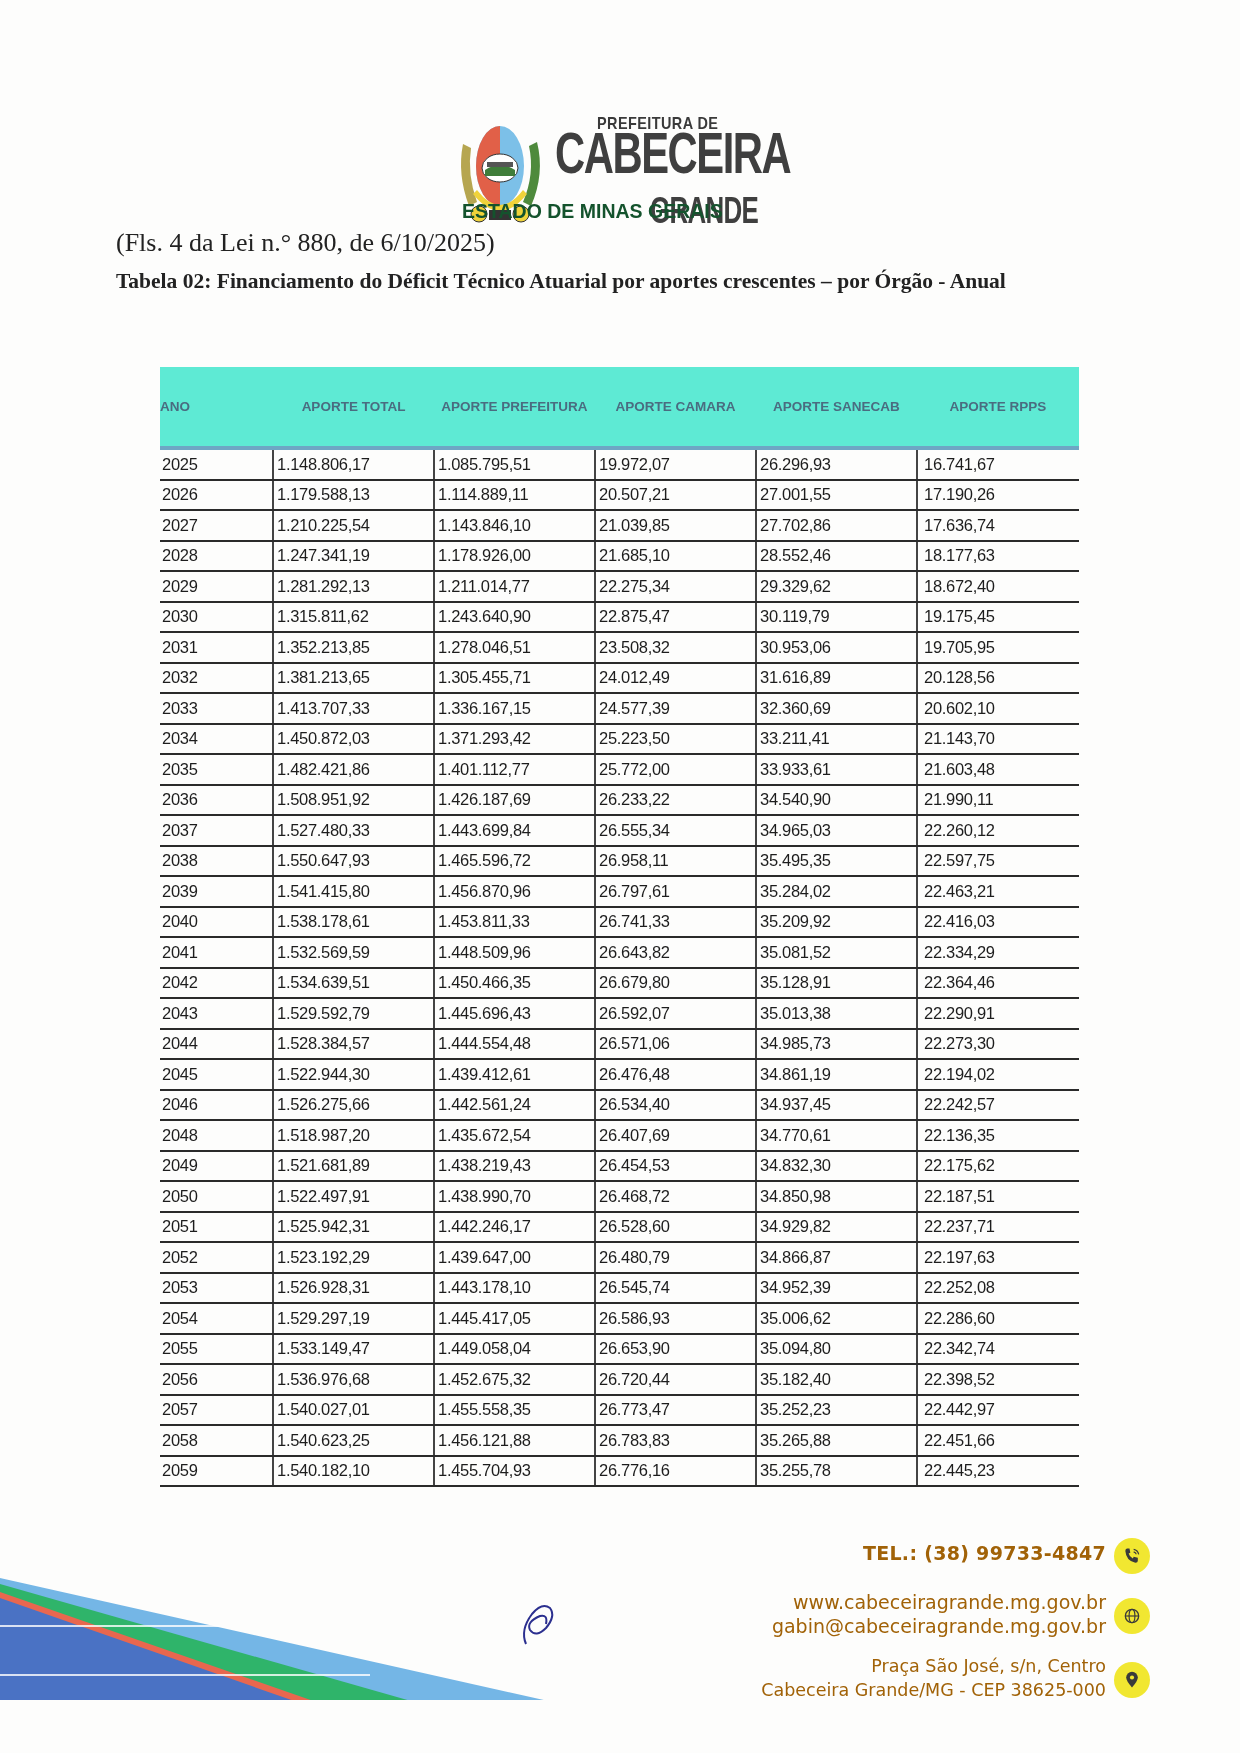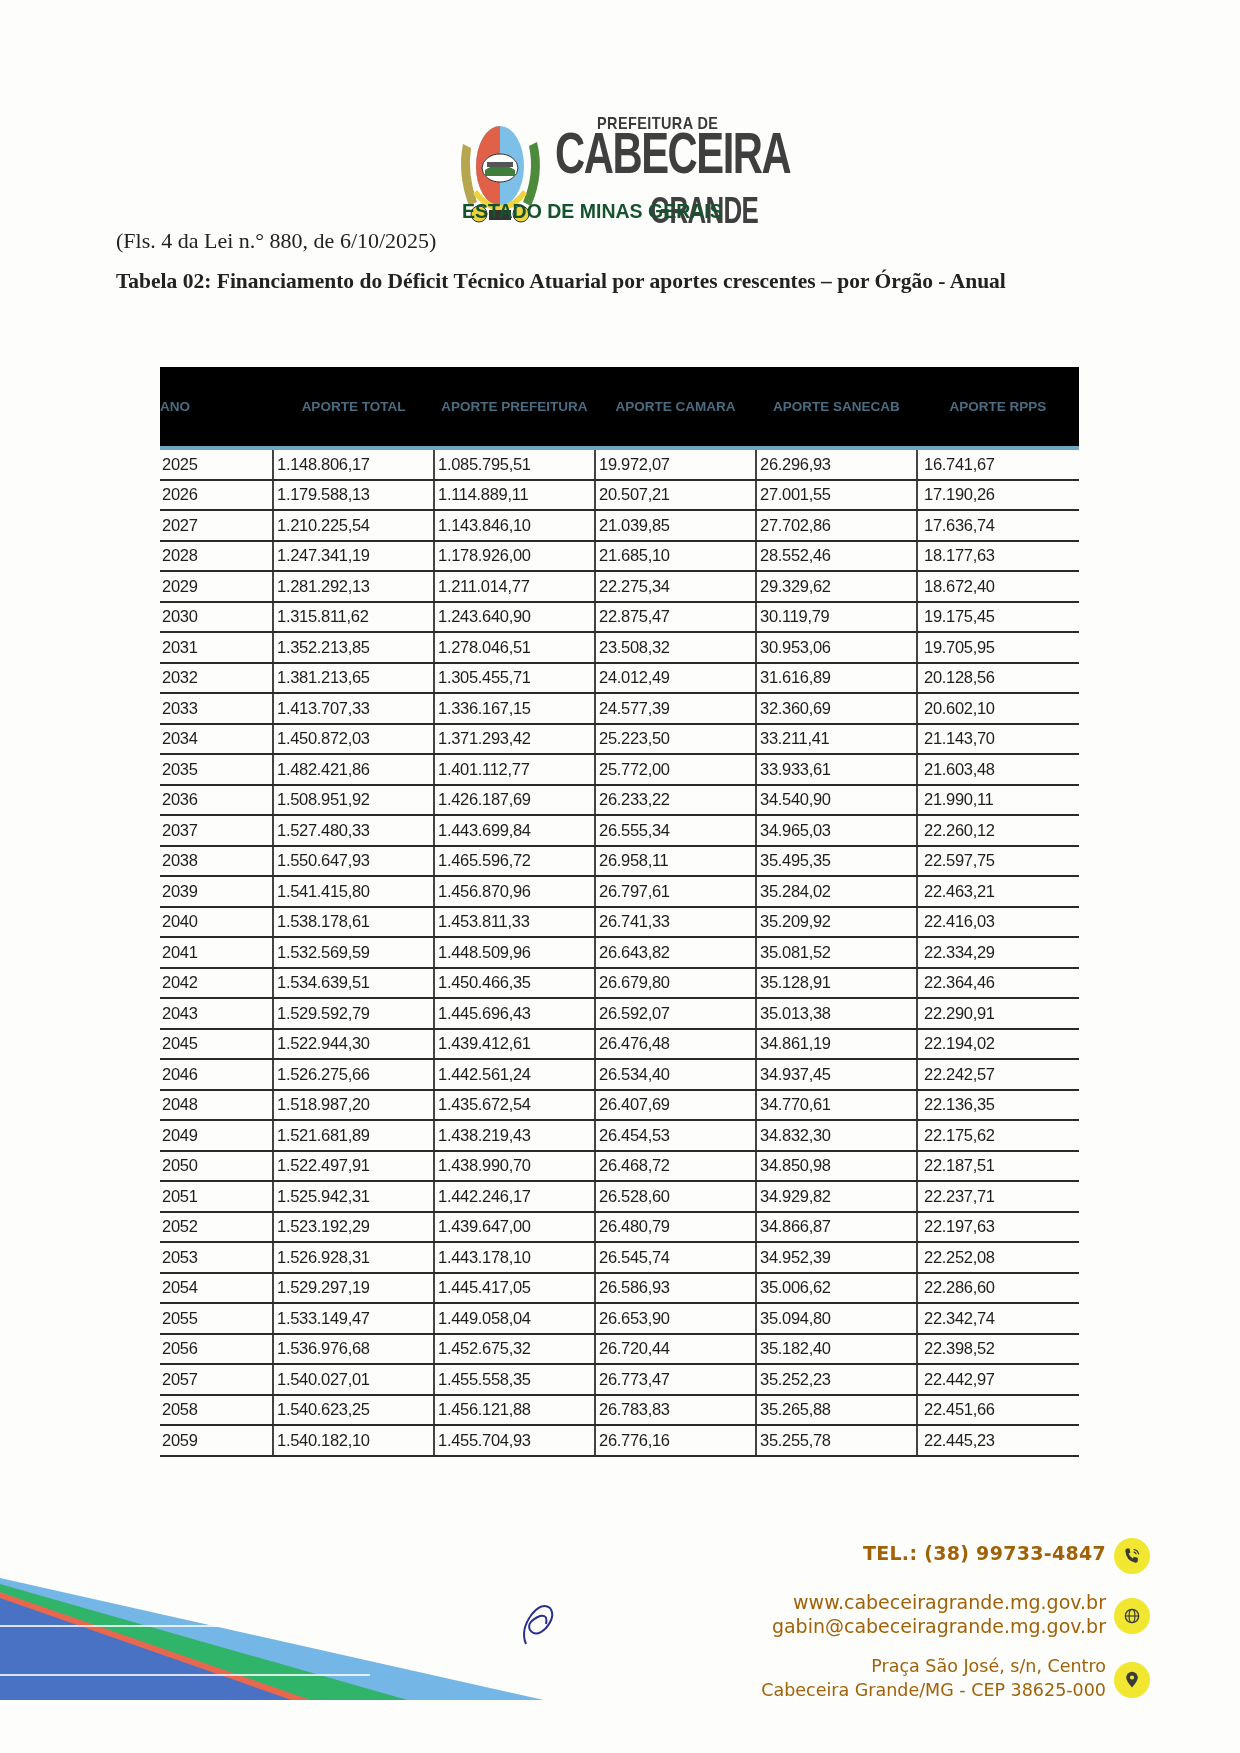--- a/index.html
+++ b/index.html
@@ -7,26 +7,26 @@
 
   
   .logo-wrap { position:absolute; left:455px; top:74px; width:290px; height:150px;margin-top:36px; }
   .crest { position:absolute; left:0; top:4px; width:90px; height:112px; }
   .logo-text { position:absolute; left:100px; top:0; }
   .logo-pref { position:absolute; left:42px; top:4px; font-family:"Liberation Sans", sans-serif; font-weight:bold; font-size:17px; color:#3a3a3a; letter-spacing:0.5px; white-space:nowrap; transform:scaleX(0.85); transform-origin:left; }
   .logo-big { position:absolute; left:0; top:14px; font-family:"Liberation Sans", sans-serif; font-weight:bold; font-size:58px; color:#3f3f3f; letter-spacing:-2px; white-space:nowrap; transform:scaleX(0.72); transform-origin:left; line-height:1; }
   .logo-grande { position:absolute; left:95px; top:80px; font-family:"Liberation Sans", sans-serif; font-weight:bold; font-size:36px; color:#3f3f3f; white-space:nowrap; transform:scaleX(0.72); transform-origin:left; letter-spacing:-1px; }
   .estado { position:absolute; left:462px; top:200px; font-family:"Liberation Sans", sans-serif; font-weight:bold; font-size:19.5px; color:#14532d; white-space:nowrap; }
 
-  .fls { position:absolute; left:116px; top:228px; font-family:"Liberation Serif", serif; font-size:22px; color:#222; white-space:nowrap; }
+  .fls { position:absolute; left:116px; top:228px; font-family:"Liberation Serif", serif; font-size:26px; color:#222; white-space:nowrap; }
   .table-title { position:absolute; left:116px; top:266px; width:1000px; font-family:"Liberation Serif", serif; font-weight:bold; font-size:21.5px; line-height:31px; color:#222; }
 
   
   .tbl { position:absolute; left:160px; top:367px; width:919px; border-collapse:collapse; table-layout:fixed; font-family:"DejaVu Sans", sans-serif; }
-  .tbl thead tr { background:#000000; height:79px; }
+  .tbl thead tr { background:#5eead4; height:79px; }
   .tbl th { color:#4a6c80; font-weight:bold; font-size:13.5px; text-align:center; vertical-align:middle; line-height:17px; padding:0; font-family:"Liberation Sans", sans-serif; }
   .tbl th.th-ano { text-align:left; }
   .tbl thead tr.hdr-bottom { height:4px; background:#6ea6c4; }
   .tbl td { height:28.5px; padding:0 0 0 3px; font-size:16.5px; color:#1d1d1d; border-bottom:2.5px solid #2a2a2a; border-left:2px solid #444; white-space:nowrap; font-family:"Liberation Sans", sans-serif; letter-spacing:-0.3px; }
   .tbl td.c-ano { border-left:none; padding-left:2px; }
   .tbl td.c-rpps { padding-left:6px; }
 
   
   .footer-stripes { position:absolute; left:0; top:1552px; width:740px; height:152px; }
   .signature { position:absolute; left:518px; top:1600px; width:40px; height:48px; }
@@ -234,20 +234,28 @@
       </tr>
       <tr>
         <td class="c-ano">2043</td>
         <td class="c-total">1.529.592,79</td>
         <td class="c-prefeitura">1.445.696,43</td>
         <td class="c-camara">26.592,07</td>
         <td class="c-sanecab">35.013,38</td>
         <td class="c-rpps">22.290,91</td>
       </tr>
       <tr>
+        <td class="c-ano">2044</td>
+        <td class="c-total">1.528.384,57</td>
+        <td class="c-prefeitura">1.444.554,48</td>
+        <td class="c-camara">26.571,06</td>
+        <td class="c-sanecab">34.985,73</td>
+        <td class="c-rpps">22.273,30</td>
+      </tr>
+      <tr>
         <td class="c-ano">2045</td>
         <td class="c-total">1.522.944,30</td>
         <td class="c-prefeitura">1.439.412,61</td>
         <td class="c-camara">26.476,48</td>
         <td class="c-sanecab">34.861,19</td>
         <td class="c-rpps">22.194,02</td>
       </tr>
       <tr>
         <td class="c-ano">2046</td>
         <td class="c-total">1.526.275,66</td>

